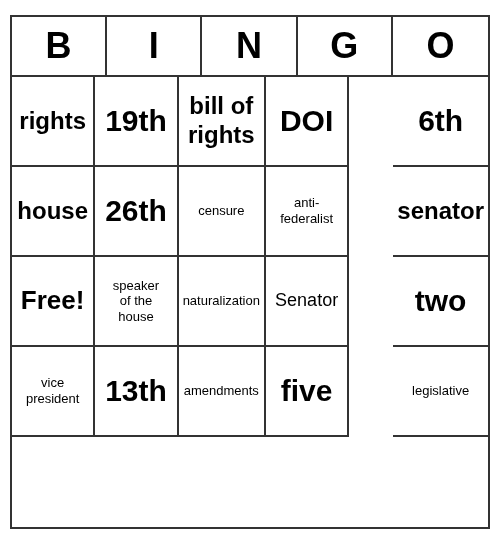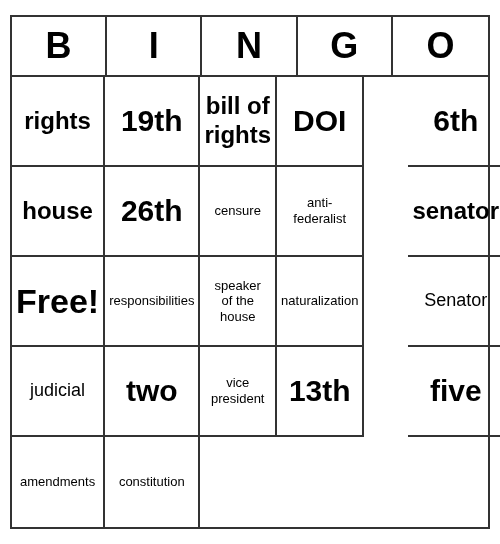--- a/index.html
+++ b/index.html
@@ -67,21 +67,21 @@
     }
     .size-md {
       font-size: 18px;
       font-weight: normal;
     }
     .size-sm {
       font-size: 13px;
       font-weight: normal;
     }
     .free-cell {
-      font-size: 34px;
+      font-size: 26px;
       font-weight: bold;
     }
   </style>
 </head>
 <body>
 
 <div class="bingo-card">
   <div class="bingo-header">
   <div class="bingo-header-cell">B</div>
       <div class="bingo-header-cell">I</div>
@@ -117,46 +117,40 @@
       <div class="bingo-cell">
         <span class="cell-text size-sm">anti-<br>federalist</span>
       </div>
       <div class="bingo-cell">
         <span class="cell-text size-lg">senator</span>
       </div>
       <div class="bingo-cell">
         <span class="cell-text free-cell">Free!</span>
       </div>
       <div class="bingo-cell">
-        <span class="cell-text size-sm">responsibilities</span>
-      </div>
-      <div class="bingo-cell">
         <span class="cell-text size-sm">speaker<br>of the<br>house</span>
       </div>
       <div class="bingo-cell">
         <span class="cell-text size-sm">naturalization</span>
       </div>
       <div class="bingo-cell">
         <span class="cell-text size-md">Senator</span>
-      </div>
-      <div class="bingo-cell">
-        <span class="cell-text size-md">judicial</span>
       </div>
       <div class="bingo-cell">
         <span class="cell-text size-xl">two</span>
       </div>
       <div class="bingo-cell">
         <span class="cell-text size-sm">vice<br>president</span>
       </div>
       <div class="bingo-cell">
         <span class="cell-text size-xl">13th</span>
       </div>
       <div class="bingo-cell">
+        <span class="cell-text size-sm">amendments</span>
+      </div>
+      <div class="bingo-cell">
         <span class="cell-text size-xl">five</span>
       </div>
       <div class="bingo-cell">
-        <span class="cell-text size-sm">amendments</span>
-      </div>
-      <div class="bingo-cell">
-        <span class="cell-text size-sm">constitution</span>
+        <span class="cell-text size-sm">legislative</span>
       </div>
     </div>
 </div>
 
 </body></html>

